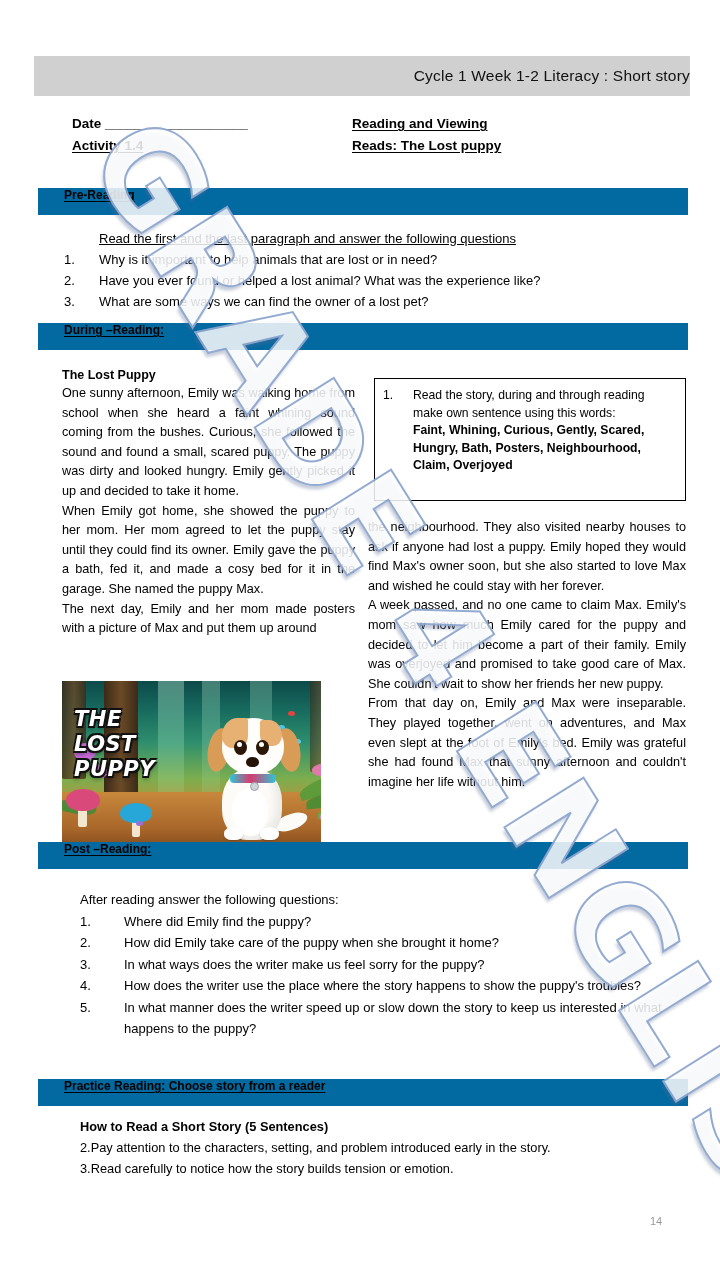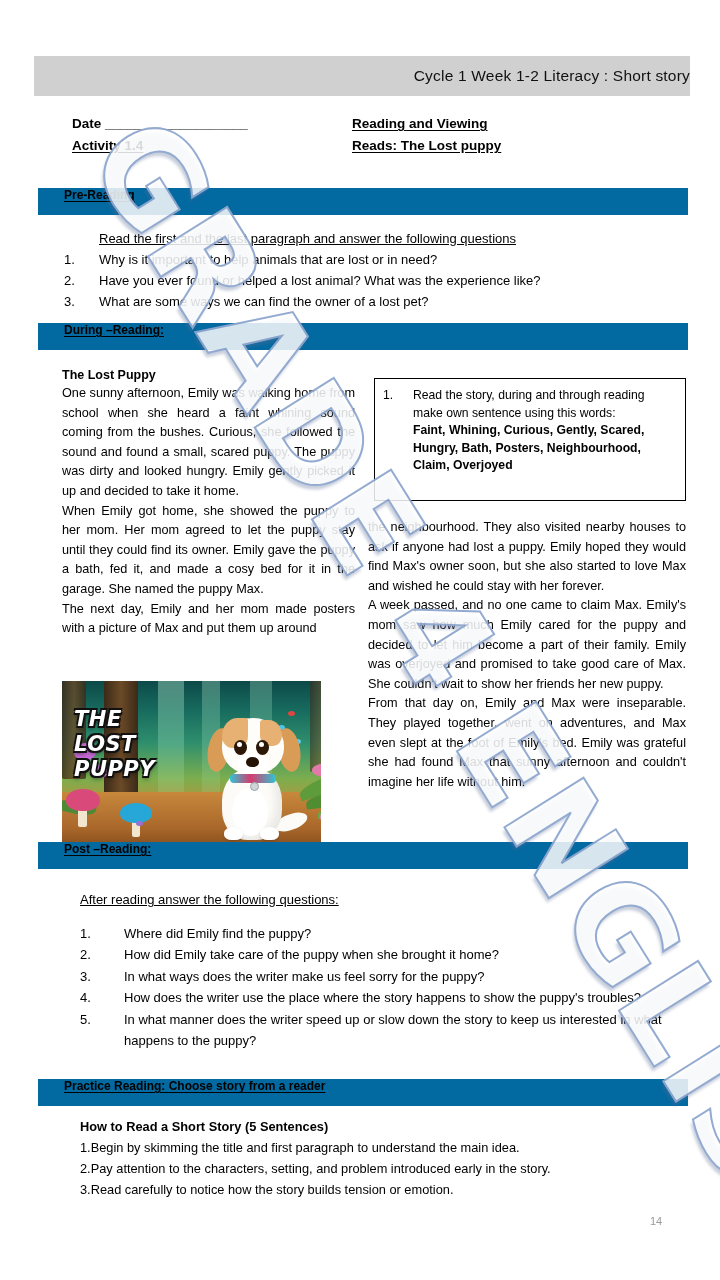--- a/index.html
+++ b/index.html
@@ -199,21 +199,21 @@
                  -1.6px  1.6px 0 #111, 1.6px  1.6px 0 #111,
                   0 3px 4px rgba(0,0,0,.5);
     text-transform: uppercase;
   }
 
   
   .post-block {
     position: absolute; left: 80px; top: 889px; width: 600px;
     font-size: 13px; line-height: 21.5px;
   }
-  .post-block .lead { margin-bottom: 12px; text-decoration: underline; }
+  .post-block .lead { margin-bottom: 0; }
   .post-block ol { list-style: none; }
   .post-block li { position: relative; padding-left: 44px; }
   .post-block li .num { position: absolute; left: 0; width: 34px; }
 
   
   .practice-block {
     position: absolute; left: 80px; top: 1116px; width: 600px;
     font-size: 12.8px; line-height: 21px;
   }
   .practice-block .ptitle { font-weight: bold; }
@@ -401,21 +401,20 @@
       </li>
     </ol>
   </div>
 
   <div class="band" id="band-practice">
     <span class="band-label">Practice Reading: Choose story from a reader</span>
   </div>
 
   <div class="practice-block">
     <div class="ptitle">How to Read a Short Story (5 Sentences)</div>
-    <div class="pline">1.Begin by skimming the title and first paragraph to understand the main idea.</div>
     <div class="pline">2.Pay attention to the characters, setting, and problem introduced early in the story.</div>
     <div class="pline">3.Read carefully to notice how the story builds tension or emotion.</div>
   </div>
 
   <div class="page-number">14</div>
 
   <div class="watermark">
     <div class="wm-text">GRADE 4 ENGLISH FAL</div>
   </div>
 

